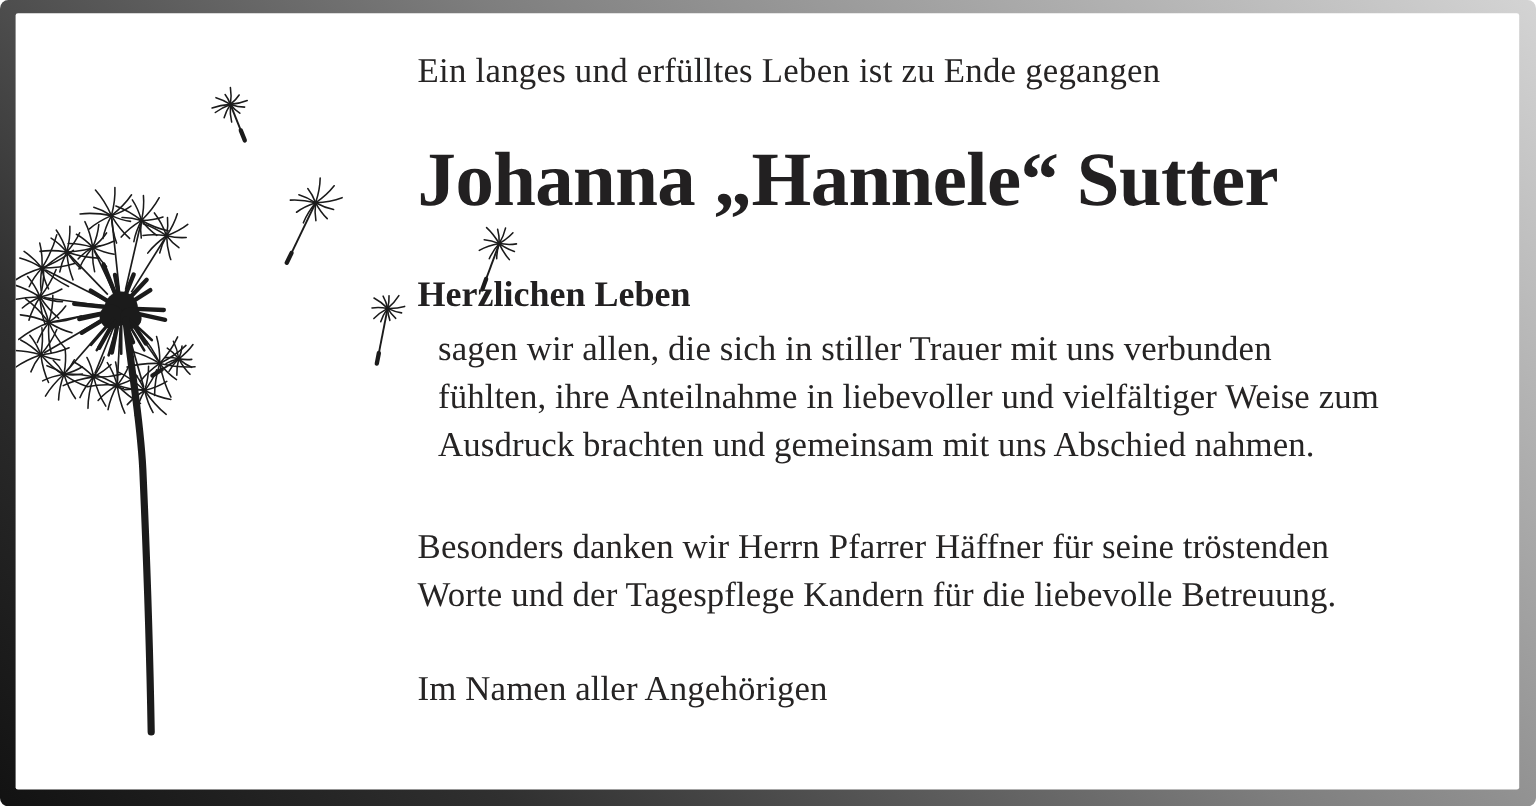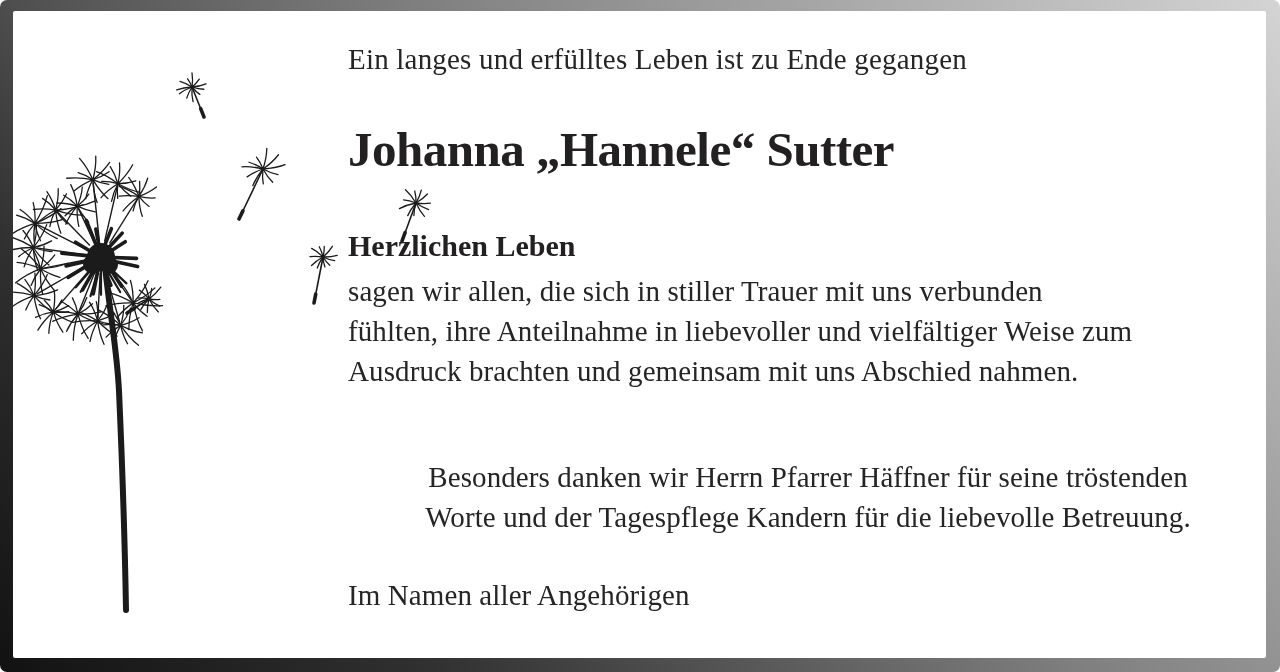--- a/index.html
+++ b/index.html
@@ -21,33 +21,33 @@
   }
   .text-col{
     position:absolute;left:335px;top:0;width:920px;
     color:#262424;
   }
   .intro{
     font-size:29px;line-height:40px;margin:0;padding-top:28px;
     letter-spacing:.2px;
   }
   .deceased{
-    font-size:49px;line-height:70px;font-weight:bold;margin:36px 0 0 0;
+    font-size:64px;line-height:70px;font-weight:bold;margin:36px 0 0 0;
     letter-spacing:-.5px;color:#222021;
   }
   .thanks-h{
     font-size:30px;line-height:40px;font-weight:bold;margin:41px 0 0 0;
     color:#222021;
   }
   .body-p{
     font-size:29px;line-height:40px;margin:0;white-space:pre-line;
     letter-spacing:.1px;
   }
-  .p1{margin-top:5px;}
-  .p2{margin-top:66px;text-align:center;}
+  .p1{margin-top:5px;margin-left:17px;}
+  .p2{margin-top:45px;}
   .closing{margin-top:38px;}
   .sig{margin-top:0;}
 </style>
 </head>
 <body>
 
 <div class="frame">
   <div class="card">
 
     <svg class="dandelion" id="dandelion-svg" viewBox="0 0 460 647" xmlns="http://www.w3.org/2000/svg">

